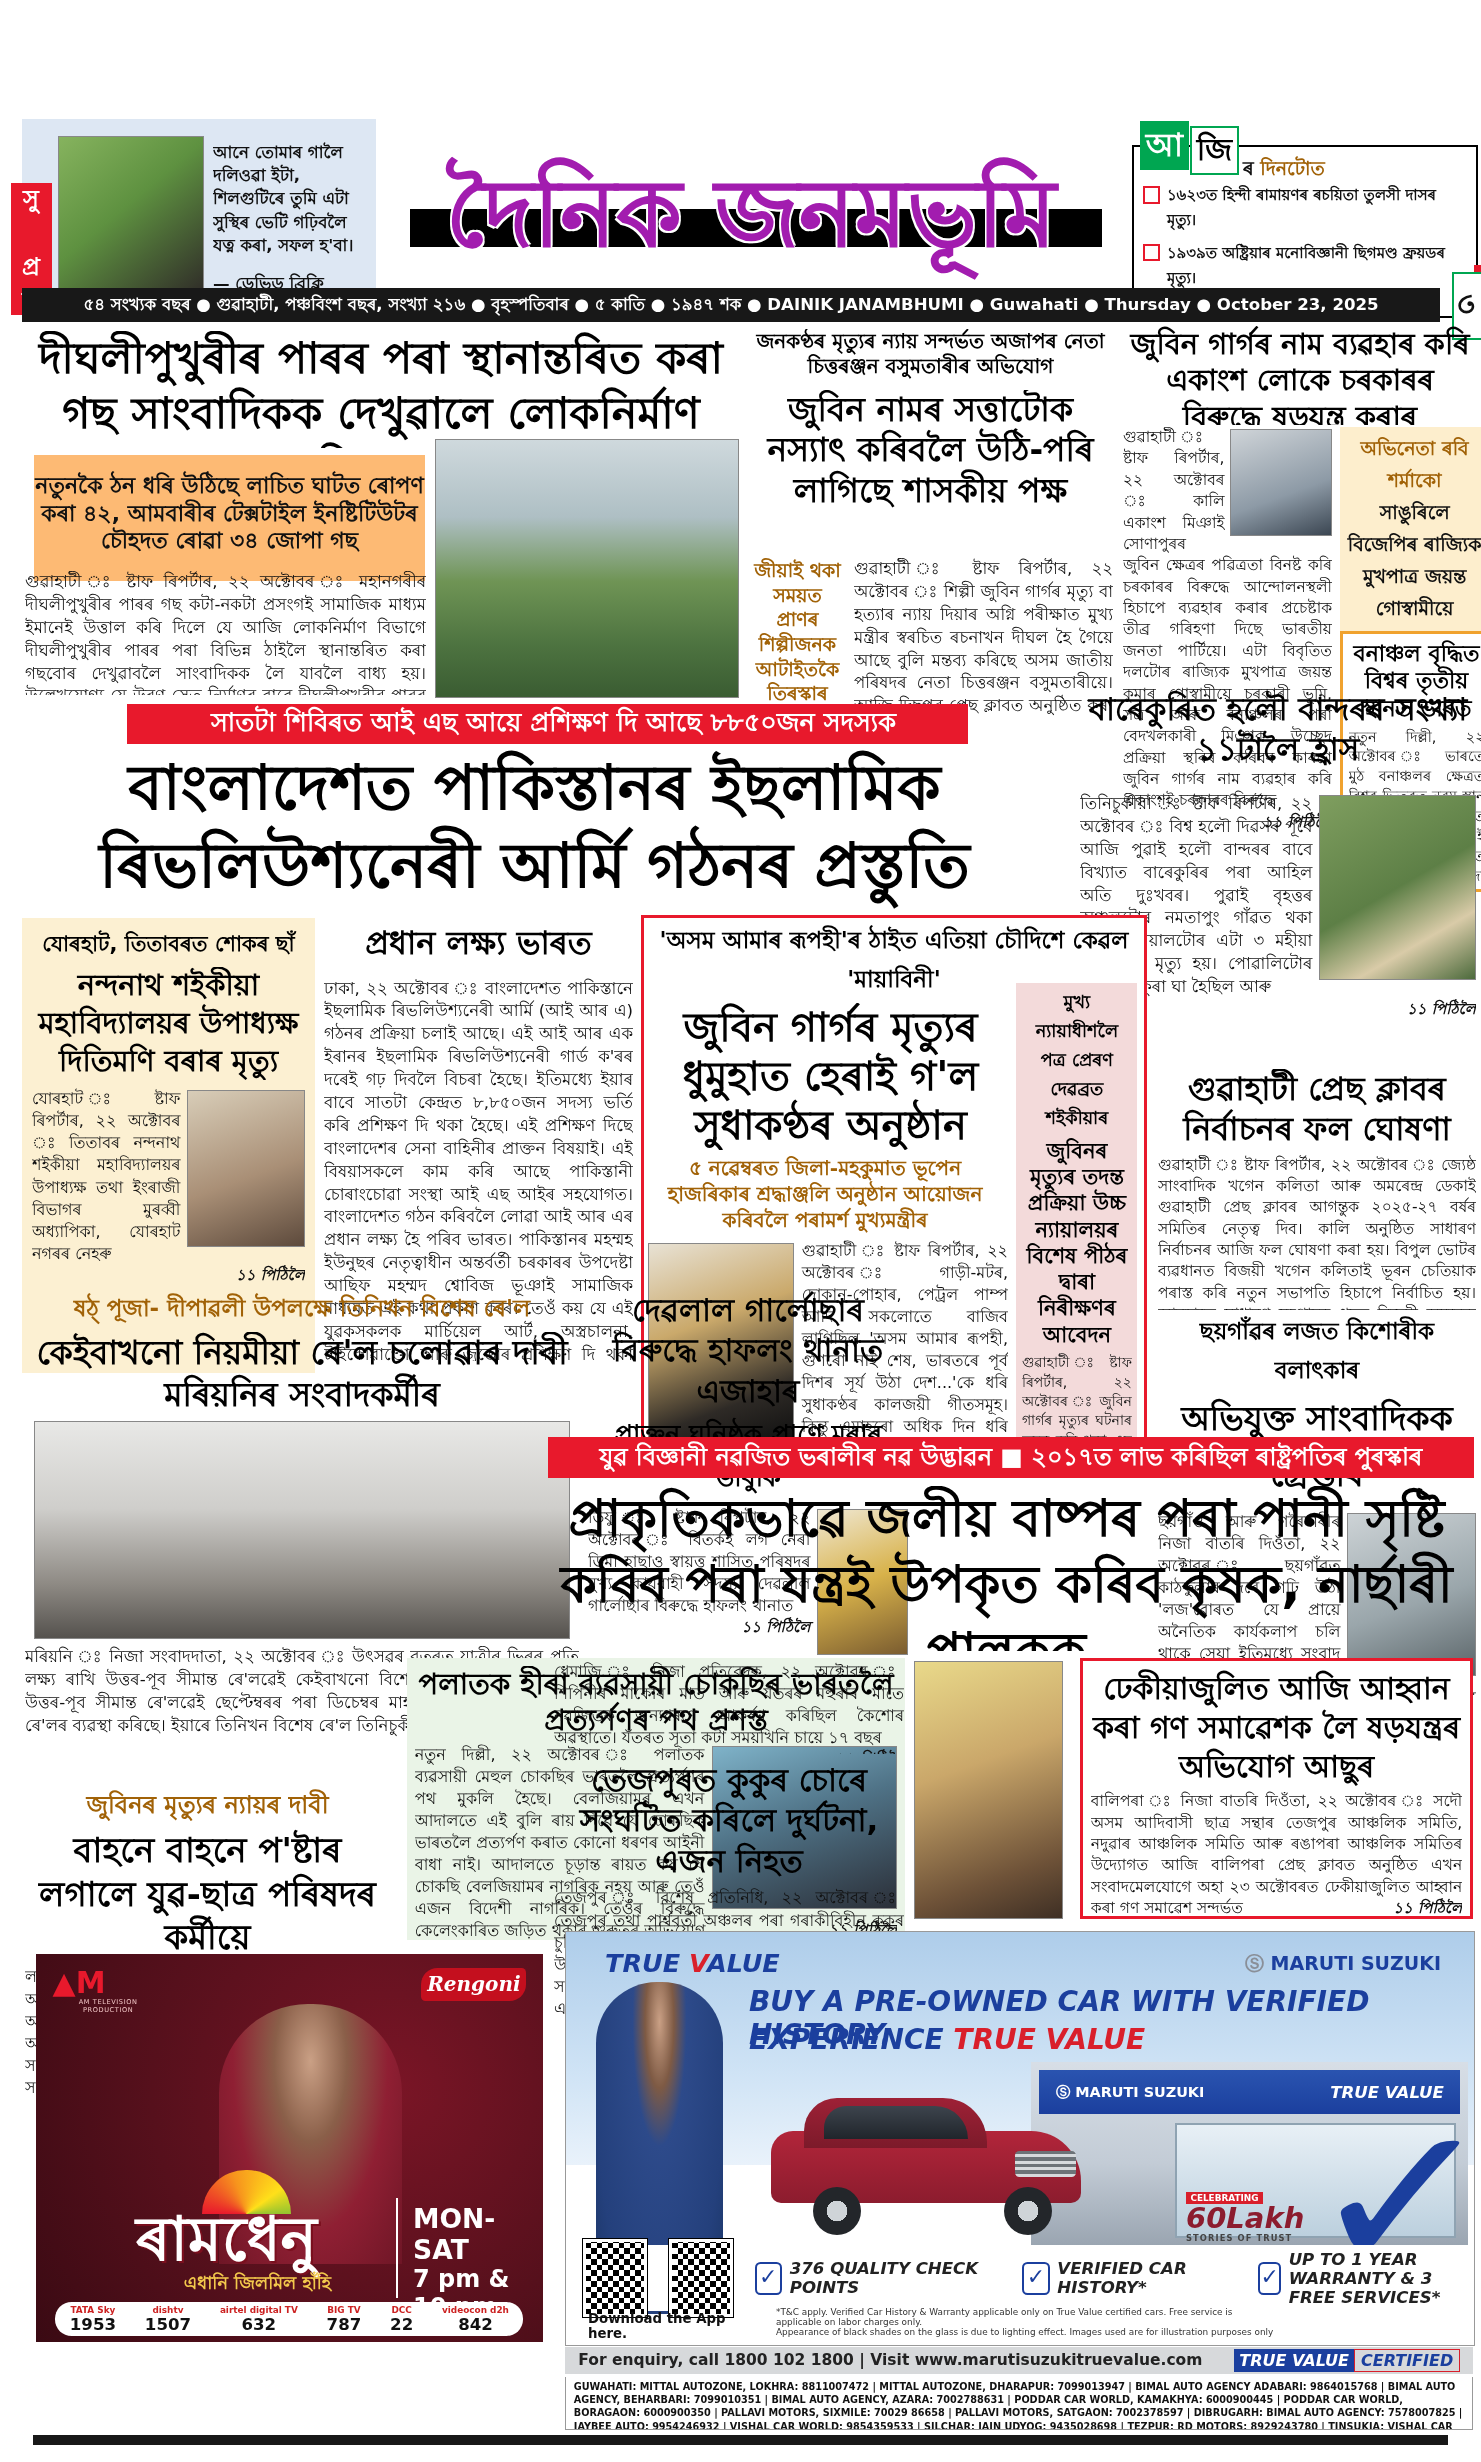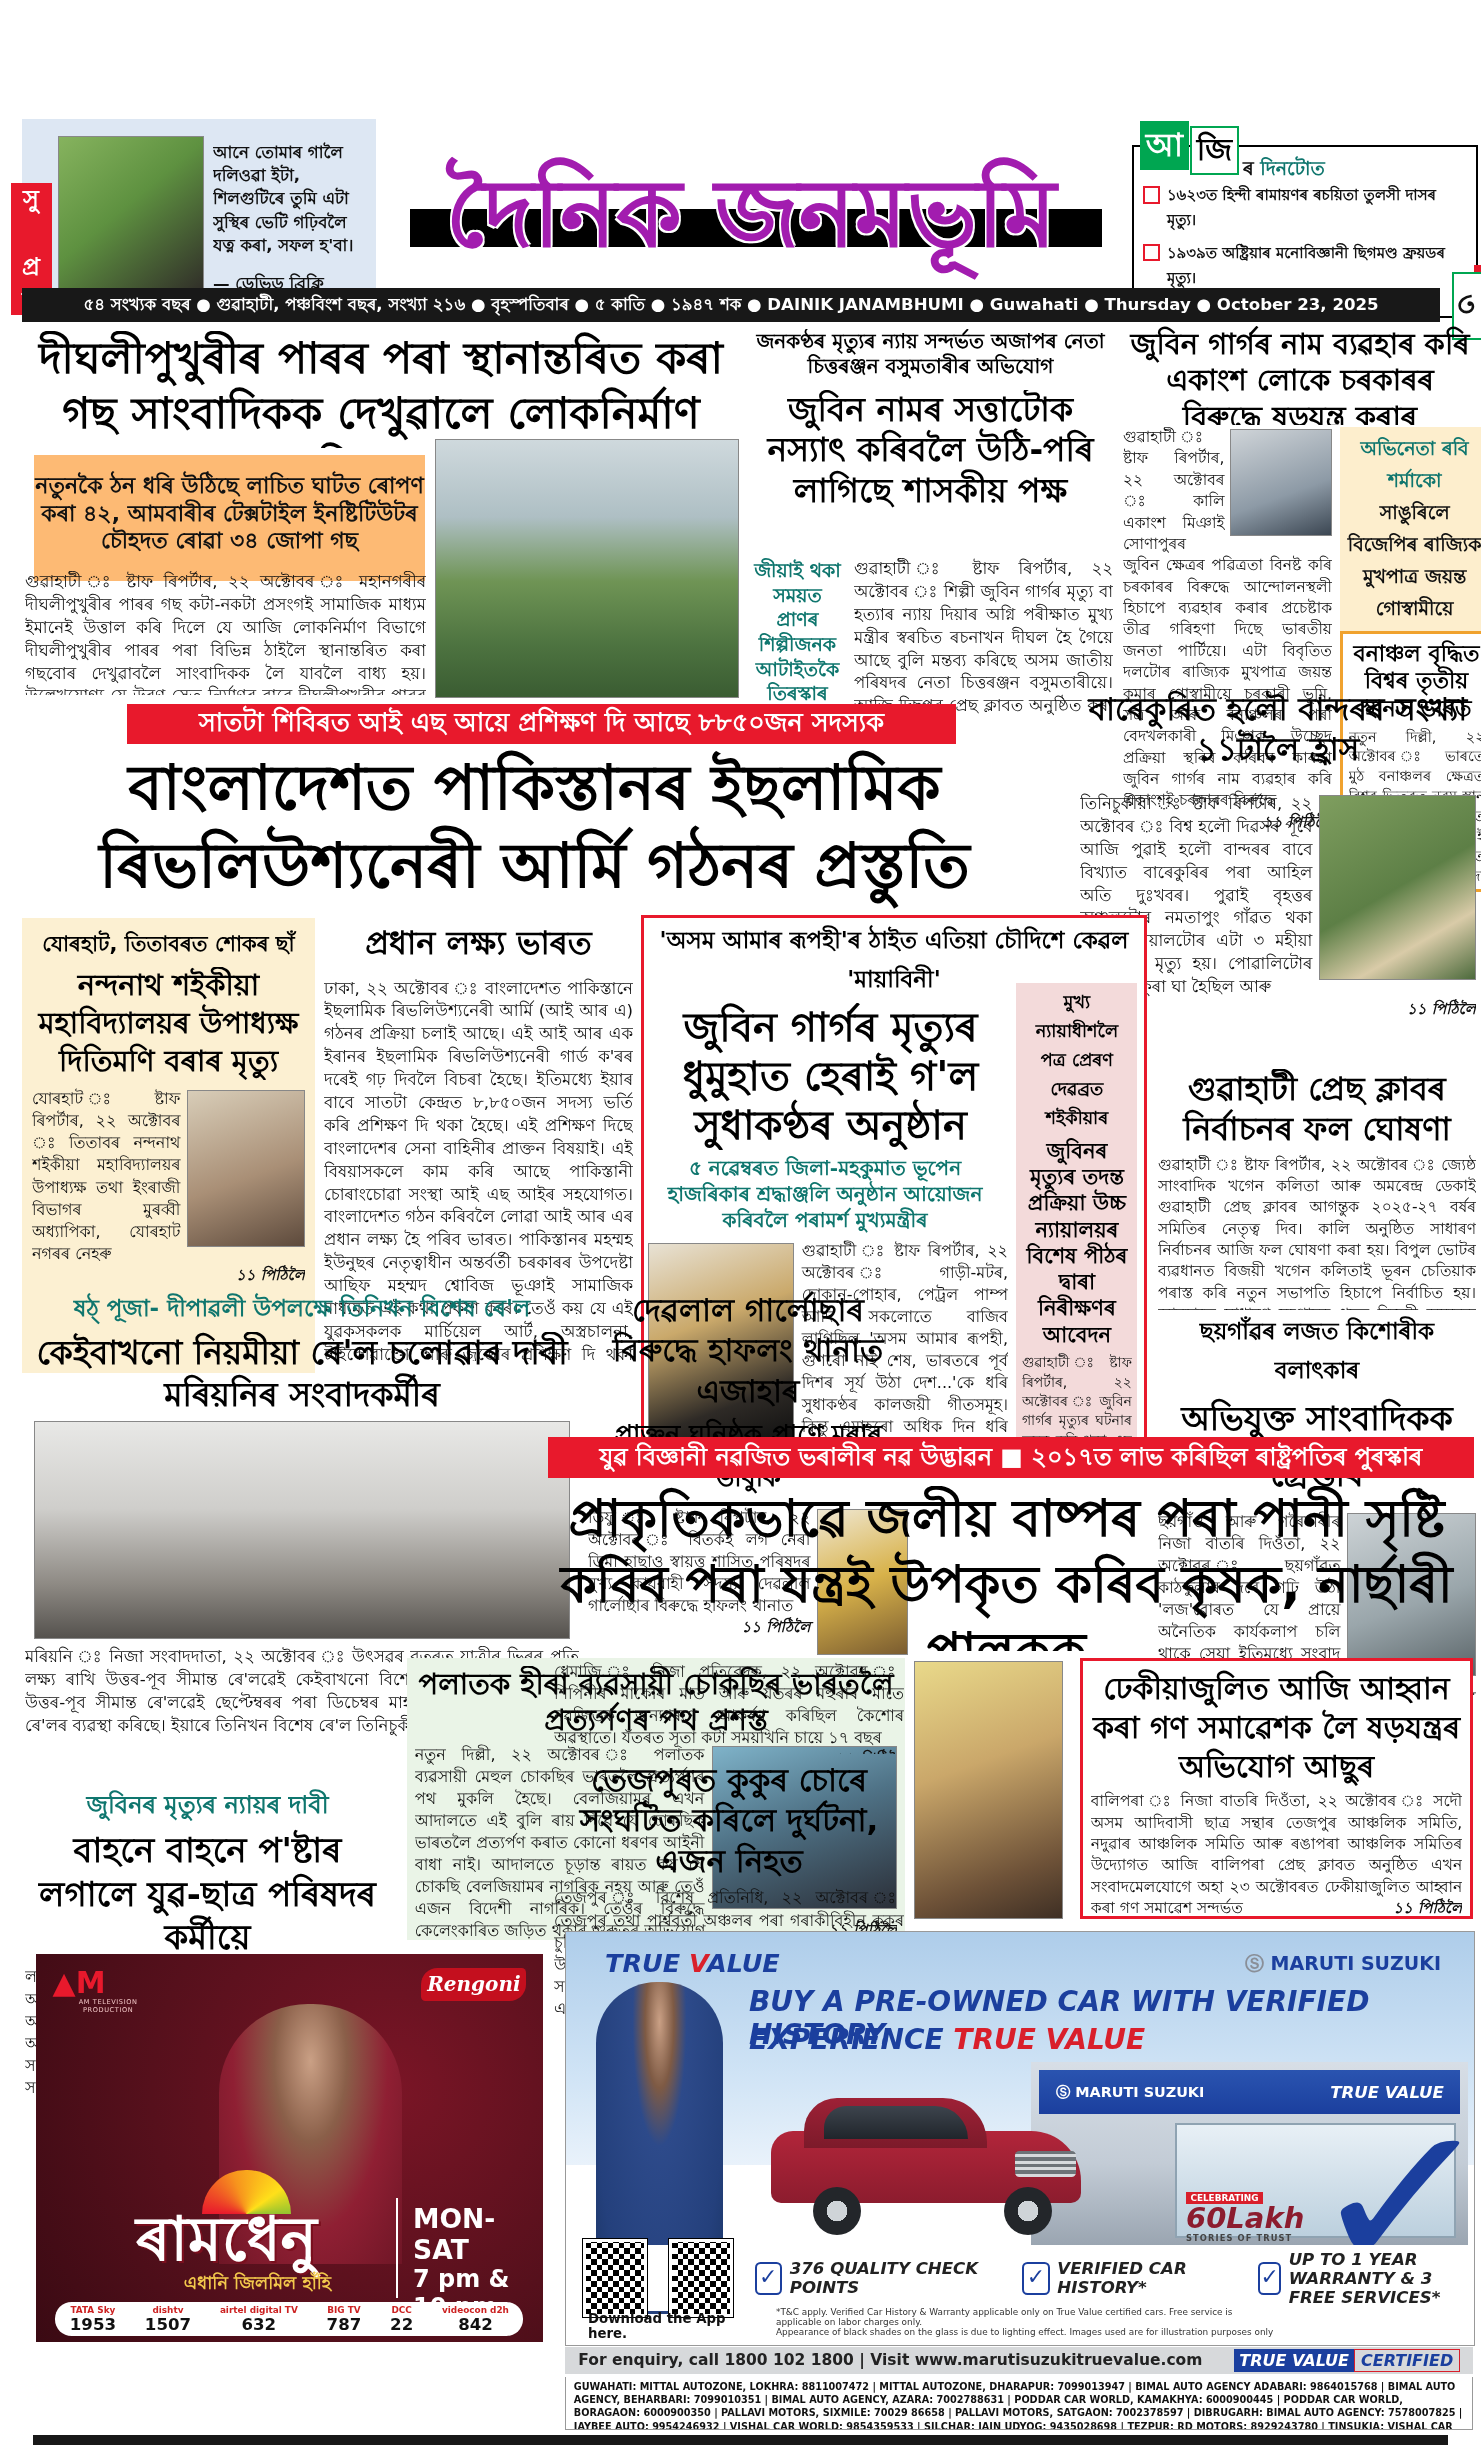--- a/index.html
+++ b/index.html
@@ -3,21 +3,21 @@
 <meta charset="utf-8">
 <style>
   html,body{margin:0;padding:0;background:#ffffff;}
   body{font-family:"DejaVu Sans",sans-serif;color:#111;}
   .page{position:relative;width:1481px;height:2462px;background:#fff;overflow:hidden;}
   .abs{position:absolute;}
   .body-text{font-size:16.6px;line-height:1.38;text-align:justify;overflow:hidden;}
   .cont{font-size:15px;font-style:italic;text-align:right;font-weight:bold;}
   .hl{font-weight:bold;color:#000;overflow:hidden;}
   .center{text-align:center;}
-  .red{color:#0f766e;}
+  .red{color:#a16207;}
   .kicker{font-weight:bold;overflow:hidden;}
   .banner{background:#e8192c;color:#fff;font-weight:bold;display:flex;align-items:center;justify-content:center;overflow:hidden;}
   .photo-frame{border:0.6px solid #888;overflow:hidden;}
   .masthead-shadow{text-shadow:1.7px 1.7px 0 #fff,-1.7px -1.7px 0 #fff,1.7px -1.7px 0 #fff,-1.7px 1.7px 0 #fff;}
   .chan{display:flex;flex-direction:column;align-items:center;justify-content:center;}
   .chan .cname{font-size:8.9px;font-weight:bold;color:#c22;}
   .chan .cno{font-size:16.6px;font-weight:bold;color:#111;}
   .feat{display:flex;align-items:center;gap:7.8px;font-weight:bold;font-style:italic;font-size:16.6px;color:#222;}
   .featbox{width:29px;height:29px;border:2.2px solid #1b3f9e;border-radius:5.5px;color:#1b3f9e;font-size:22px;line-height:26.6px;text-align:center;font-style:normal;}
   .qr{width:72px;height:72px;background:
@@ -93,21 +93,21 @@
     <div class="red center" style="font-size:19px;font-weight:bold;">অভিনেতা ৰবি শৰ্মাকো</div>
     <div class="center" style="font-size:19px;font-weight:bold;">সাঙুৰিলে বিজেপিৰ ৰাজ্যিক মুখপাত্ৰ জয়ন্ত গোস্বামীয়ে</div>
   </div>
   <div class="abs" style="left:1340px;top:631px;width:136px;height:244px;border:3.3px solid #f0a22e;background:#fff;padding:5.5px;overflow:hidden;">
     <div class="hl center" style="font-size:22px;line-height:1.25;margin-bottom:5.5px;">বনাঞ্চল বৃদ্ধিত বিশ্বৰ তৃতীয় স্থানত ভাৰত</div>
     <div class="body-text" style="font-size:14.4px;">
       <span>নতুন দিল্লী, ২২ অক্টোবৰ ঃ ভাৰতে মুঠ বনাঞ্চলৰ ক্ষেত্ৰত বিশ্বৰ ভিতৰত নৱম স্থান লাভ কৰিছে। ভাৰত ইয়াৰ আগতে এই তালিকাত দশম স্থানত আছিল। ৰাষ্ট্ৰসংঘ খাদ্য আৰু কৃষি সংগঠনে</span> 
     </div>
   </div>
 
-  <div class="abs banner" style="left:127px;top:704px;width:829px;height:40px;font-size:25.5px;">
+  <div class="abs banner" style="left:127px;top:704px;width:829px;height:40px;font-size:25.5px;padding-left:12px;">
       <span>সাতটা শিবিৰত আই এছ আয়ে প্ৰশিক্ষণ দি আছে ৮৮৫০জন সদস্যক</span>
     </div>
   <div class="abs hl center" style="left:33px;top:749px;width:1003px;height:164px;font-size:62px;line-height:1.26;">বাংলাদেশত পাকিস্তানৰ ইছলামিক ৰিভলিউশ্যনেৰী আৰ্মি গঠনৰ প্ৰস্তুতি</div>
 
   <div class="abs hl center" style="left:1080px;top:689px;width:396px;height:99px;font-size:31px;line-height:1.3;">বাৰেকুৰিত হলৌ বান্দৰৰ সংখ্যা ১১টালৈ হ্ৰাস</div>
   <div class="abs body-text" style="left:1080px;top:793px;width:396px;height:247px;">
     <span class="abs photo-frame" style="position:static;float:right;width:155px;height:183px;margin:2.2px 0 4.4px 6.6px;background:linear-gradient(150deg,#7f9e5f 0%,#5d7f46 50%,#d9cba8 75%,#4c6a3c 100%);"></span>
     <span>তিনিচুকীয়া ঃ ষ্টাফ ৰিপৰ্টাৰ, ২২ অক্টোবৰ ঃ বিশ্ব হলৌ দিৱসৰ পূৰ্বে আজি পুৱাই হলৌ বান্দৰৰ বাবে বিখ্যাত বাৰেকুৰিৰ পৰা আহিল অতি দুঃখবৰ। পুৱাই বৃহত্তৰ অঞ্চলটোৰ নমতাপুং গাঁৱত থকা হলৌ পৰিয়ালটোৰ এটা ৩ মহীয়া পোৱালিৰ মৃত্যু হয়। পোৱালিটোৰ বুকুত এটুকুৰা ঘা হৈছিল আৰু</span> <span class="cont" style="float:right;">১১ পিঠিলৈ</span>
   </div>
 

